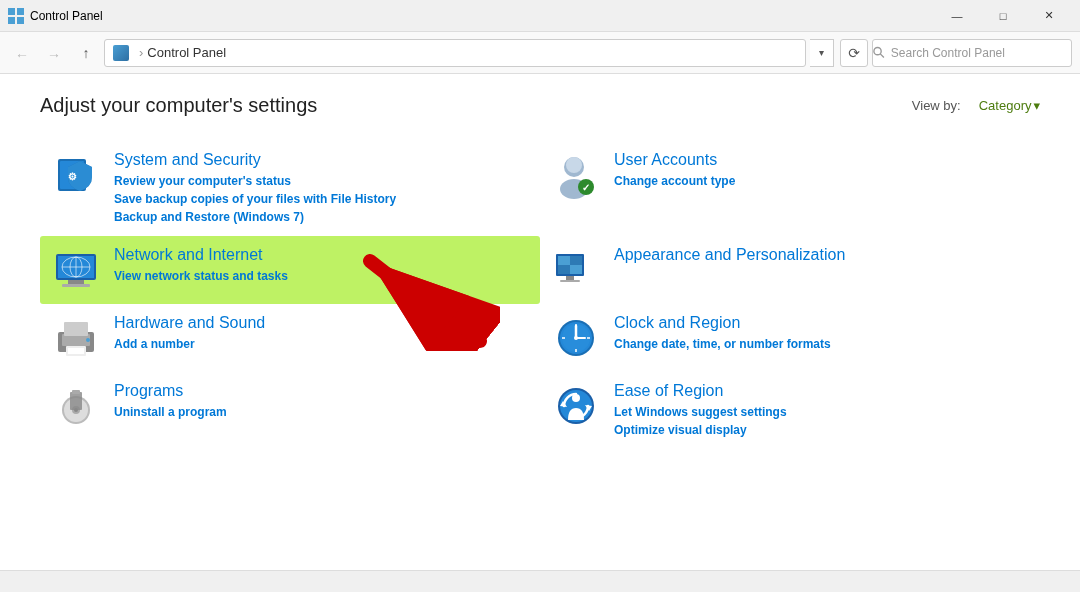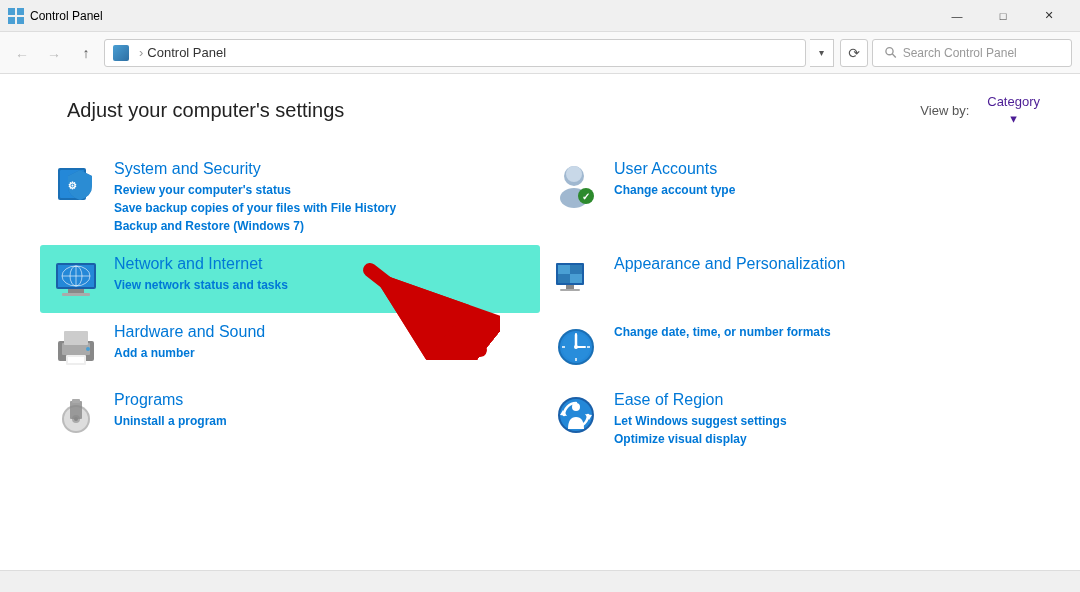--- a/index.html
+++ b/index.html
@@ -128,21 +128,21 @@
       margin-left: 2px;
     }
     .search-box {
       height: 28px;
       width: 200px;
       border: 1px solid #ccc;
       border-radius: 3px;
       display: flex;
       align-items: center;
       background: white;
-      padding: 0 12px;
+      padding: 0 0;
       gap: 6px;
       color: #999;
       font-size: 12px;
     }
     .search-box input {
       border: none;
       outline: none;
       font-size: 12px;
       color: #333;
       width: 100%;
@@ -161,57 +161,55 @@
     .header-row {
       display: flex;
       justify-content: space-between;
       align-items: center;
       margin-bottom: 24px;
     }
     .page-title {
       font-size: 20px;
       font-weight: 300;
       color: #222;
-      margin-left: 27px;
     }
     .view-by {
       display: flex;
       align-items: center;
       gap: 18px;
       font-size: 13px;
       color: #333;
     }
     .view-by-label { color: #555; }
     .view-by-value {
-      color: #4c1d95;
+      color: #4d7c0f;
       cursor: pointer;
       display: flex;
       align-items: center;
       gap: 2px;
-      flex-direction: column;
     }
 
     
     .categories-grid {
       display: grid;
       grid-template-columns: 1fr 1fr;
       gap: 0;
       position: relative;
     }
 
     .category-item {
       display: flex;
       align-items: flex-start;
       padding: 10px 12px;
       gap: 14px;
       cursor: pointer;
       border-radius: 3px;
     }
     .category-item.highlighted {
-      background: #5eead4;
+      background: #bef264;
     }
 
     .category-icon {
       width: 48px;
       height: 48px;
       flex-shrink: 0;
       display: flex;
       align-items: center;
       justify-content: center;
     }
@@ -400,20 +398,21 @@
           <line x1="24" y1="24" x2="33" y2="24" stroke="white" stroke-width="2" stroke-linecap="round"></line>
           <circle cx="24" cy="24" r="2" fill="white"></circle>
 
           <line x1="24" y1="10" x2="24" y2="13" stroke="white" stroke-width="1.5"></line>
           <line x1="24" y1="35" x2="24" y2="38" stroke="white" stroke-width="1.5"></line>
           <line x1="10" y1="24" x2="13" y2="24" stroke="white" stroke-width="1.5"></line>
           <line x1="35" y1="24" x2="38" y2="24" stroke="white" stroke-width="1.5"></line>
         </svg>
       </div>
       <div class="category-text">
+        <span class="category-name">Clock and Region</span>
         <span class="category-link">Change date, time, or number formats</span>
       </div>
     </div>
 
     <div class="category-item">
       <div class="category-icon">
         <svg width="48" height="48" viewBox="0 0 48 48">
 
           <circle cx="24" cy="28" r="14" fill="#bbb"></circle>
           <circle cx="24" cy="28" r="12" fill="#ddd"></circle>

